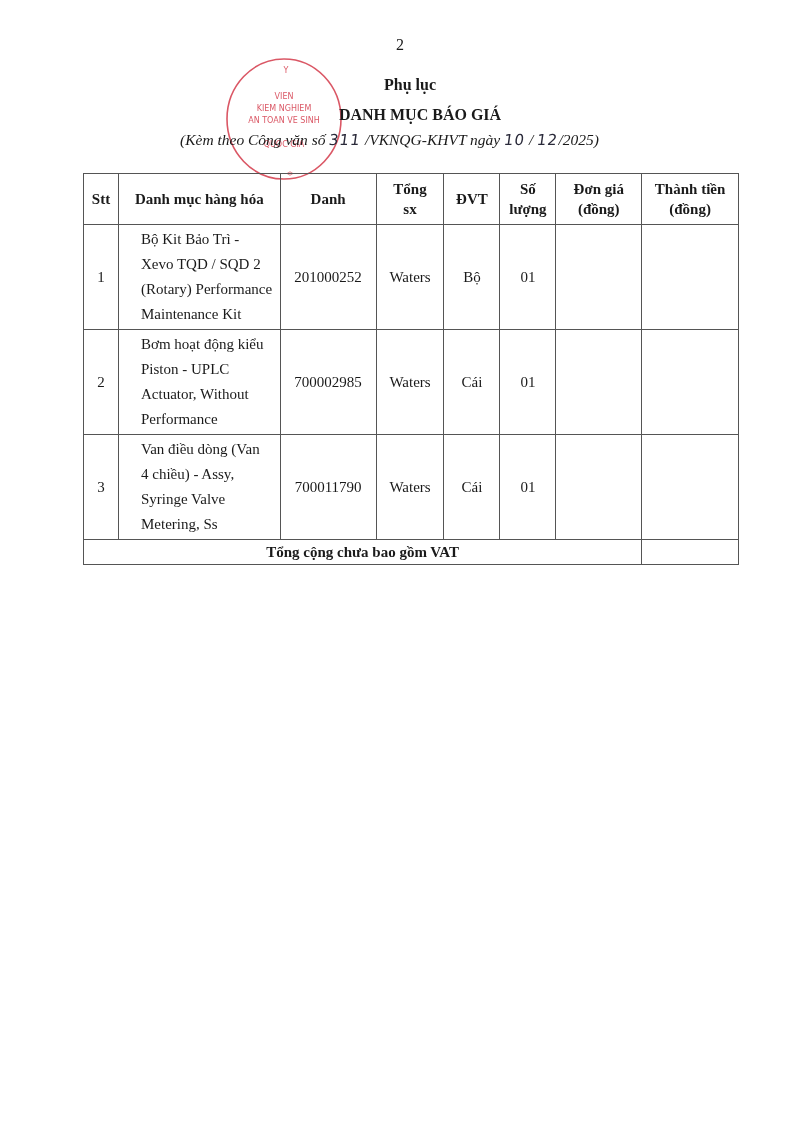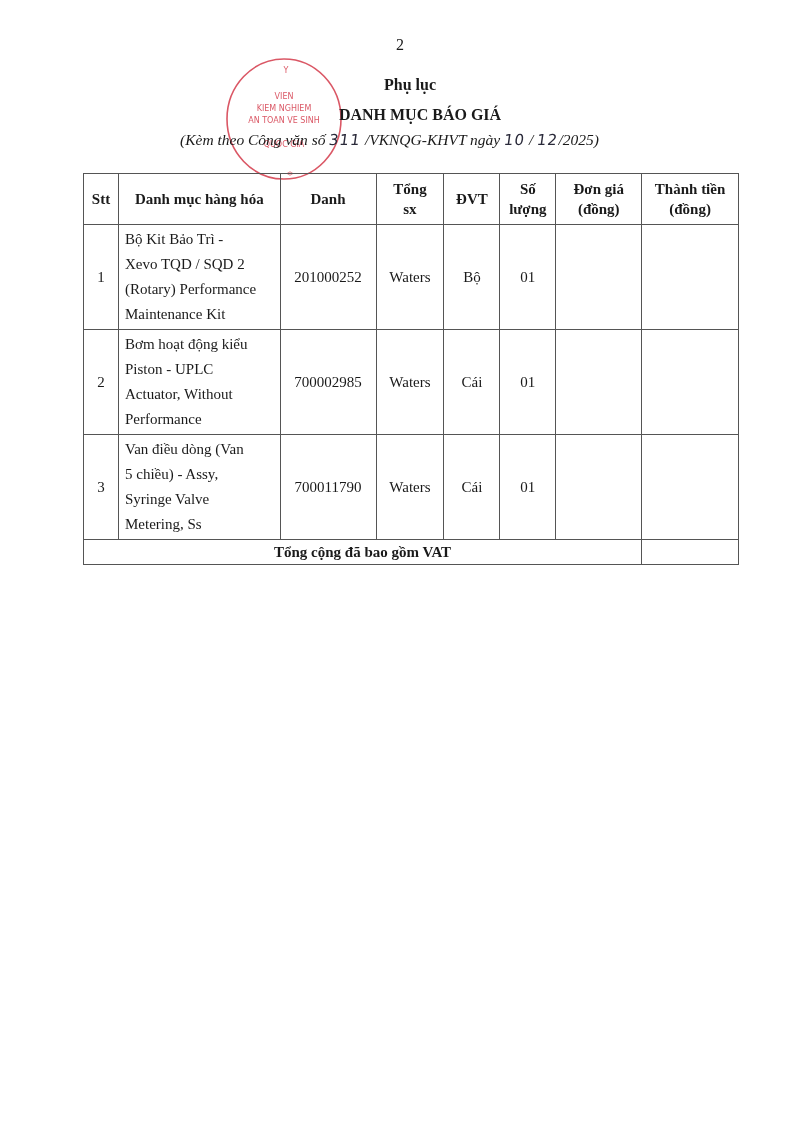--- a/index.html
+++ b/index.html
@@ -46,21 +46,21 @@
     table.quote td, table.quote th {
       border: 1.2px solid #555;
       padding: 0 6px;
       vertical-align: middle;
       text-align: center;
     }
     table.quote th {
       font-weight: bold; height: 50px; line-height: 20px;
     }
     table.quote td.desc {
-      text-align: left; line-height: 25px; padding-left: 6px;
+      text-align: left; line-height: 25px; padding-left: 22px;
     }
     tr.item-row td { height: 104px; }
     tr.total-row td { height: 24px; font-weight: bold; }
   </style>
 </head>
 <body>
 
 <div class="page-number">2</div>
 
 <svg class="stamp" viewBox="0 0 122 128">
@@ -123,27 +123,27 @@
     <td>700002985</td>
     <td>Waters</td>
     <td>Cái</td>
     <td>01</td>
     <td></td>
     <td></td>
   </tr>
 
   <tr class="item-row">
     <td>3</td>
-    <td class="desc"><span>Van điều dòng (Van</span><br><span>5 chiều) - Assy,</span><br><span>Syringe Valve</span><br><span>Metering, Ss</span></td>
+    <td class="desc"><span>Van điều dòng (Van</span><br><span>4 chiều) - Assy,</span><br><span>Syringe Valve</span><br><span>Metering, Ss</span></td>
     <td>700011790</td>
     <td>Waters</td>
     <td>Cái</td>
     <td>01</td>
     <td></td>
     <td></td>
   </tr>
 
   <tr class="total-row">
-    <td colspan="7">Tổng cộng đã bao gồm VAT</td>
+    <td colspan="7">Tổng cộng chưa bao gồm VAT</td>
     <td></td>
   </tr>
 </tbody>
   </table>
 
 </body></html>

